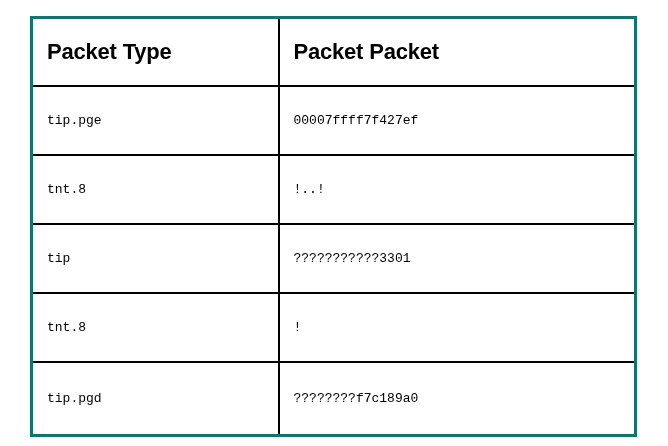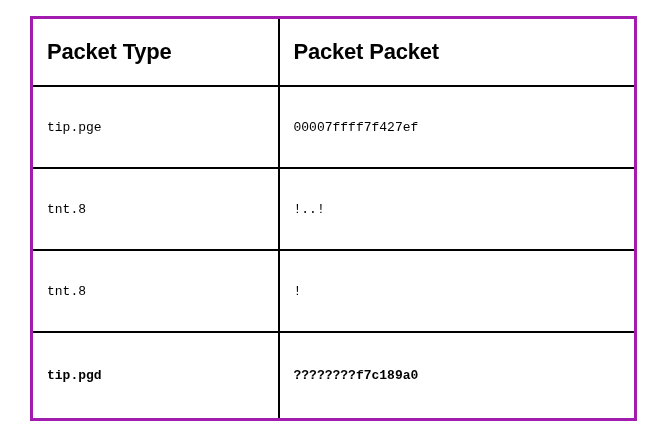--- a/index.html
+++ b/index.html
@@ -23,21 +23,21 @@
     height: 405px;
     box-sizing: border-box;
   }
 
   table.packet-table {
     width: 100%;
     height: 100%;
     border-collapse: collapse;
     table-layout: fixed;
     background: #bef264;
-    border: 3px solid #a21caf;
+    border: 3px solid #0f766e;
   }
 
   table.packet-table col.col-type { width: 247px; }
   table.packet-table col.col-payload { width: auto; }
 
   table.packet-table th,
   table.packet-table td {
     border: 2px solid #000000;
     padding: 0 0 0 14px;
     text-align: left;
@@ -58,21 +58,20 @@
     height: 67px;
     font-family: "Liberation Mono", "DejaVu Sans Mono", monospace;
     font-weight: normal;
     font-size: 13px;
     letter-spacing: 0px;
     white-space: pre;
   }
 
   table.packet-table tbody tr:last-child td {
     height: 71px;
-    font-weight: bold;
   }
 </style>
 </head>
 <body>
 
 <div id="packet-table-wrap">
   <table class="packet-table">
     <colgroup>
       <col class="col-type">
       <col class="col-payload">
@@ -86,20 +85,24 @@
     <tbody>
       <tr>
         <td>tip.pge</td>
         <td>00007ffff7f427ef</td>
       </tr>
       <tr>
         <td>tnt.8</td>
         <td>!..!</td>
       </tr>
       <tr>
+        <td>tip</td>
+        <td>???????????3301</td>
+      </tr>
+      <tr>
         <td>tnt.8</td>
         <td>!</td>
       </tr>
       <tr>
         <td>tip.pgd</td>
         <td>????????f7c189a0</td>
       </tr>
     </tbody>
   </table>
 </div>

